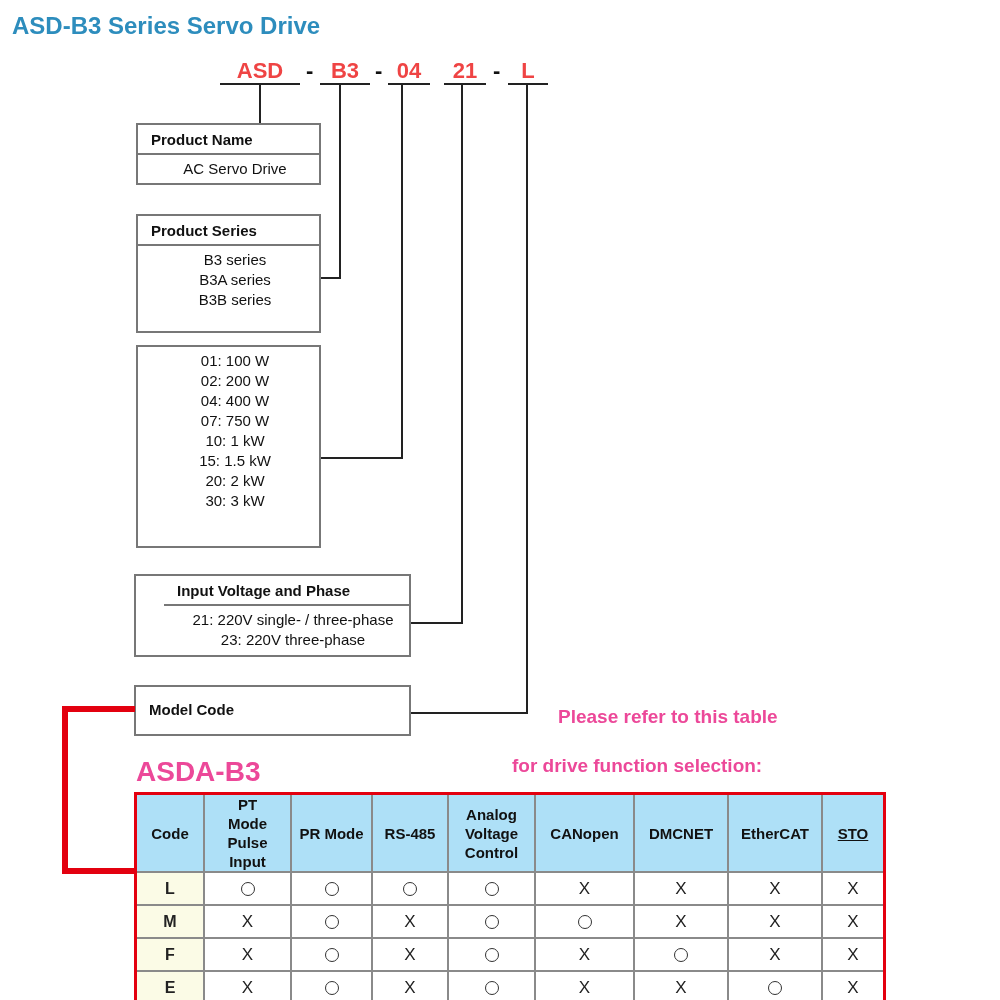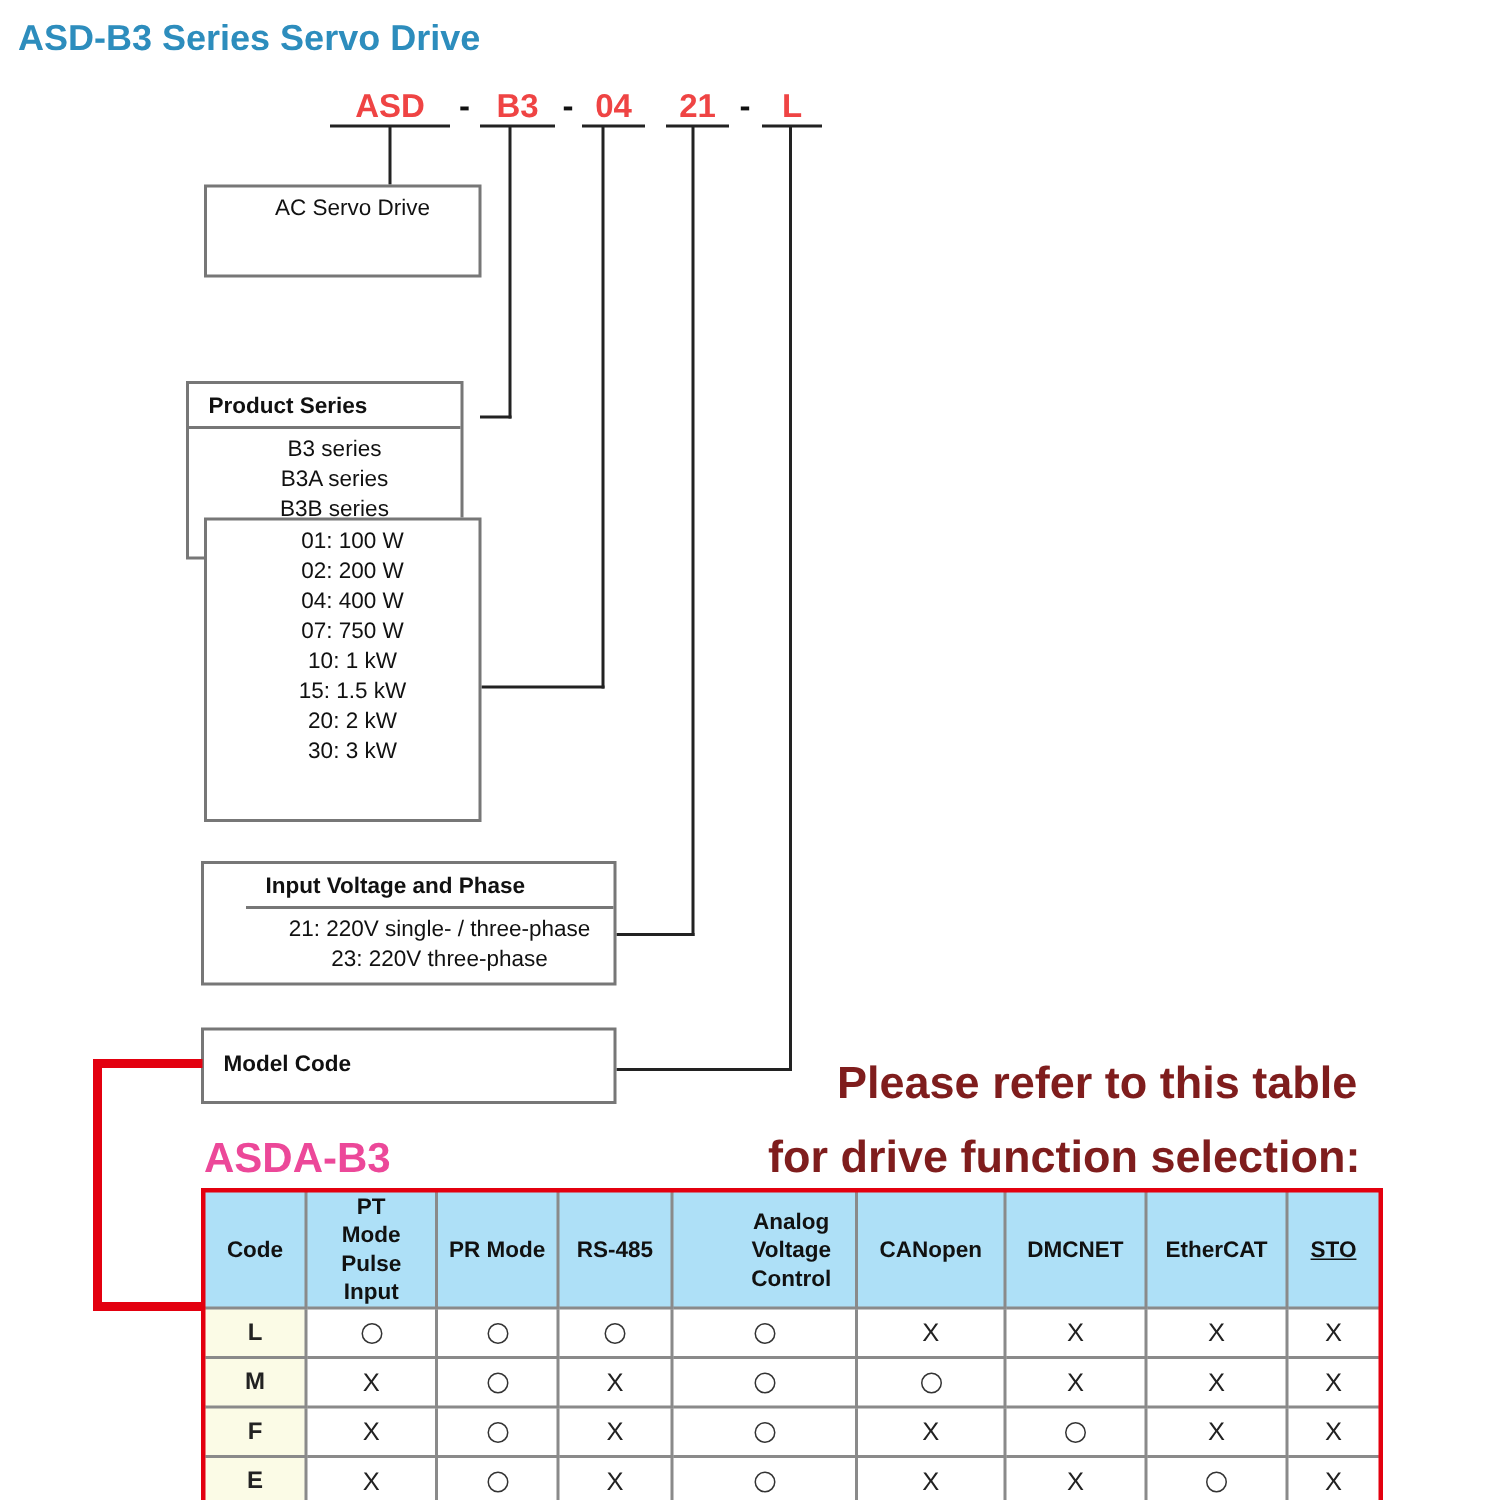--- a/index.html
+++ b/index.html
@@ -9,21 +9,21 @@
   .code-part { position:absolute; top:58px; font-size:22px; font-weight:bold; text-align:center; color:#ef4444; }
   .uline { position:absolute; top:83px; height:2px; background:#222; }
   .dash { position:absolute; top:58px; font-size:22px; font-weight:bold; }
   .vline { position:absolute; width:2px; background:#222; }
   .hline { position:absolute; height:2px; background:#222; }
   .box { position:absolute; border:2px solid #777; background:#fff; box-sizing:border-box; }
   .box .hdr { font-weight:bold; font-size:15px; padding:6px 0 0 13px; height:30px; box-sizing:border-box; border-bottom:2px solid #777; }
   .box .body { font-size:15px; padding:4px 0 0 13px; line-height:20px;text-align:center; }
   .box.single .hdr { border-bottom:none; padding-top:14px; }
   .red-line { position:absolute; background:#e3000f; }
-  .note { position:absolute; font-size:30px; font-weight:bold; color:#7f1d1d; white-space:nowrap; }
+  .note { position:absolute; font-size:19px; font-weight:bold; color:#ec4899; white-space:nowrap; }
   #table-title { left:136px; top:756px; font-size:28px; font-weight:bold; color:#ec4899; }
   #func-table { position:absolute; left:134px; top:792px; border:3px solid #e3000f; border-collapse:collapse; box-sizing:border-box; }
   #func-table th, #func-table td { border:2px solid #8a8a8a; text-align:center; padding:0; }
   #func-table th { background:#aee0f7; font-size:15px; font-weight:bold; height:62px; line-height:19px; color:#111; }
   #func-table td { height:31px; font-size:17px; color:#222; }
   #func-table td.code { background:#fbfbe6; font-weight:bold; font-size:16px; }
   .circ { display:inline-block; width:12px; height:12px; border:1.5px solid #333; border-radius:50%; vertical-align:middle; }
 </style>
 </head>
 <body>
@@ -49,26 +49,27 @@
 <div class="vline" style="left:339px;top:84px;height:195px;"></div>
 <div class="hline" style="left:320px;top:277px;width:21px;"></div>
 <div class="vline" style="left:401px;top:84px;height:375px;"></div>
 <div class="hline" style="left:320px;top:457px;width:83px;"></div>
 <div class="vline" style="left:461px;top:84px;height:540px;"></div>
 <div class="hline" style="left:410px;top:622px;width:53px;"></div>
 <div class="vline" style="left:526px;top:84px;height:630px;"></div>
 <div class="hline" style="left:410px;top:712px;width:118px;"></div>
 
 <div class="box" style="left:136px;top:123px;width:185px;height:62px;">
+  <div class="hdr">Product Name</div>
   <div class="body">
       <div>AC Servo Drive</div>
     </div>
 </div>
 
-<div class="box" style="left:124px;top:214px;width:185px;height:119px;margin-top:40px;">
+<div class="box" style="left:136px;top:214px;width:185px;height:119px;">
   <div class="hdr">Product Series</div>
   <div class="body">
     <div>B3 series</div>
     <div>B3A series</div>
     <div>B3B series</div>
   </div>
 </div>
 
 <div class="box" style="left:136px;top:345px;width:185px;height:203px;">
   <div class="body">
@@ -106,21 +107,21 @@
 
 <table id="func-table">
   <thead>
     <tr>
       <th style="width:66px;">Code</th>
       <th style="width:85px;">
           <div style="width:62px;margin:0 auto;">PT Mode Pulse Input</div>
         </th>
       <th style="width:79px;">PR Mode</th>
       <th style="width:74px;">RS-485</th>
-      <th style="width:85px;padding-left:36px;">
+      <th style="width:85px;">
           <div style="width:70px;margin:0 auto;">Analog Voltage Control</div>
         </th>
       <th style="width:97px;">CANopen</th>
       <th style="width:92px;">DMCNET</th>
       <th style="width:92px;">EtherCAT</th>
       <th style="width:60px;text-decoration:underline;">STO</th>
     </tr>
   </thead>
   <tbody id="tbody">
       <tr>

